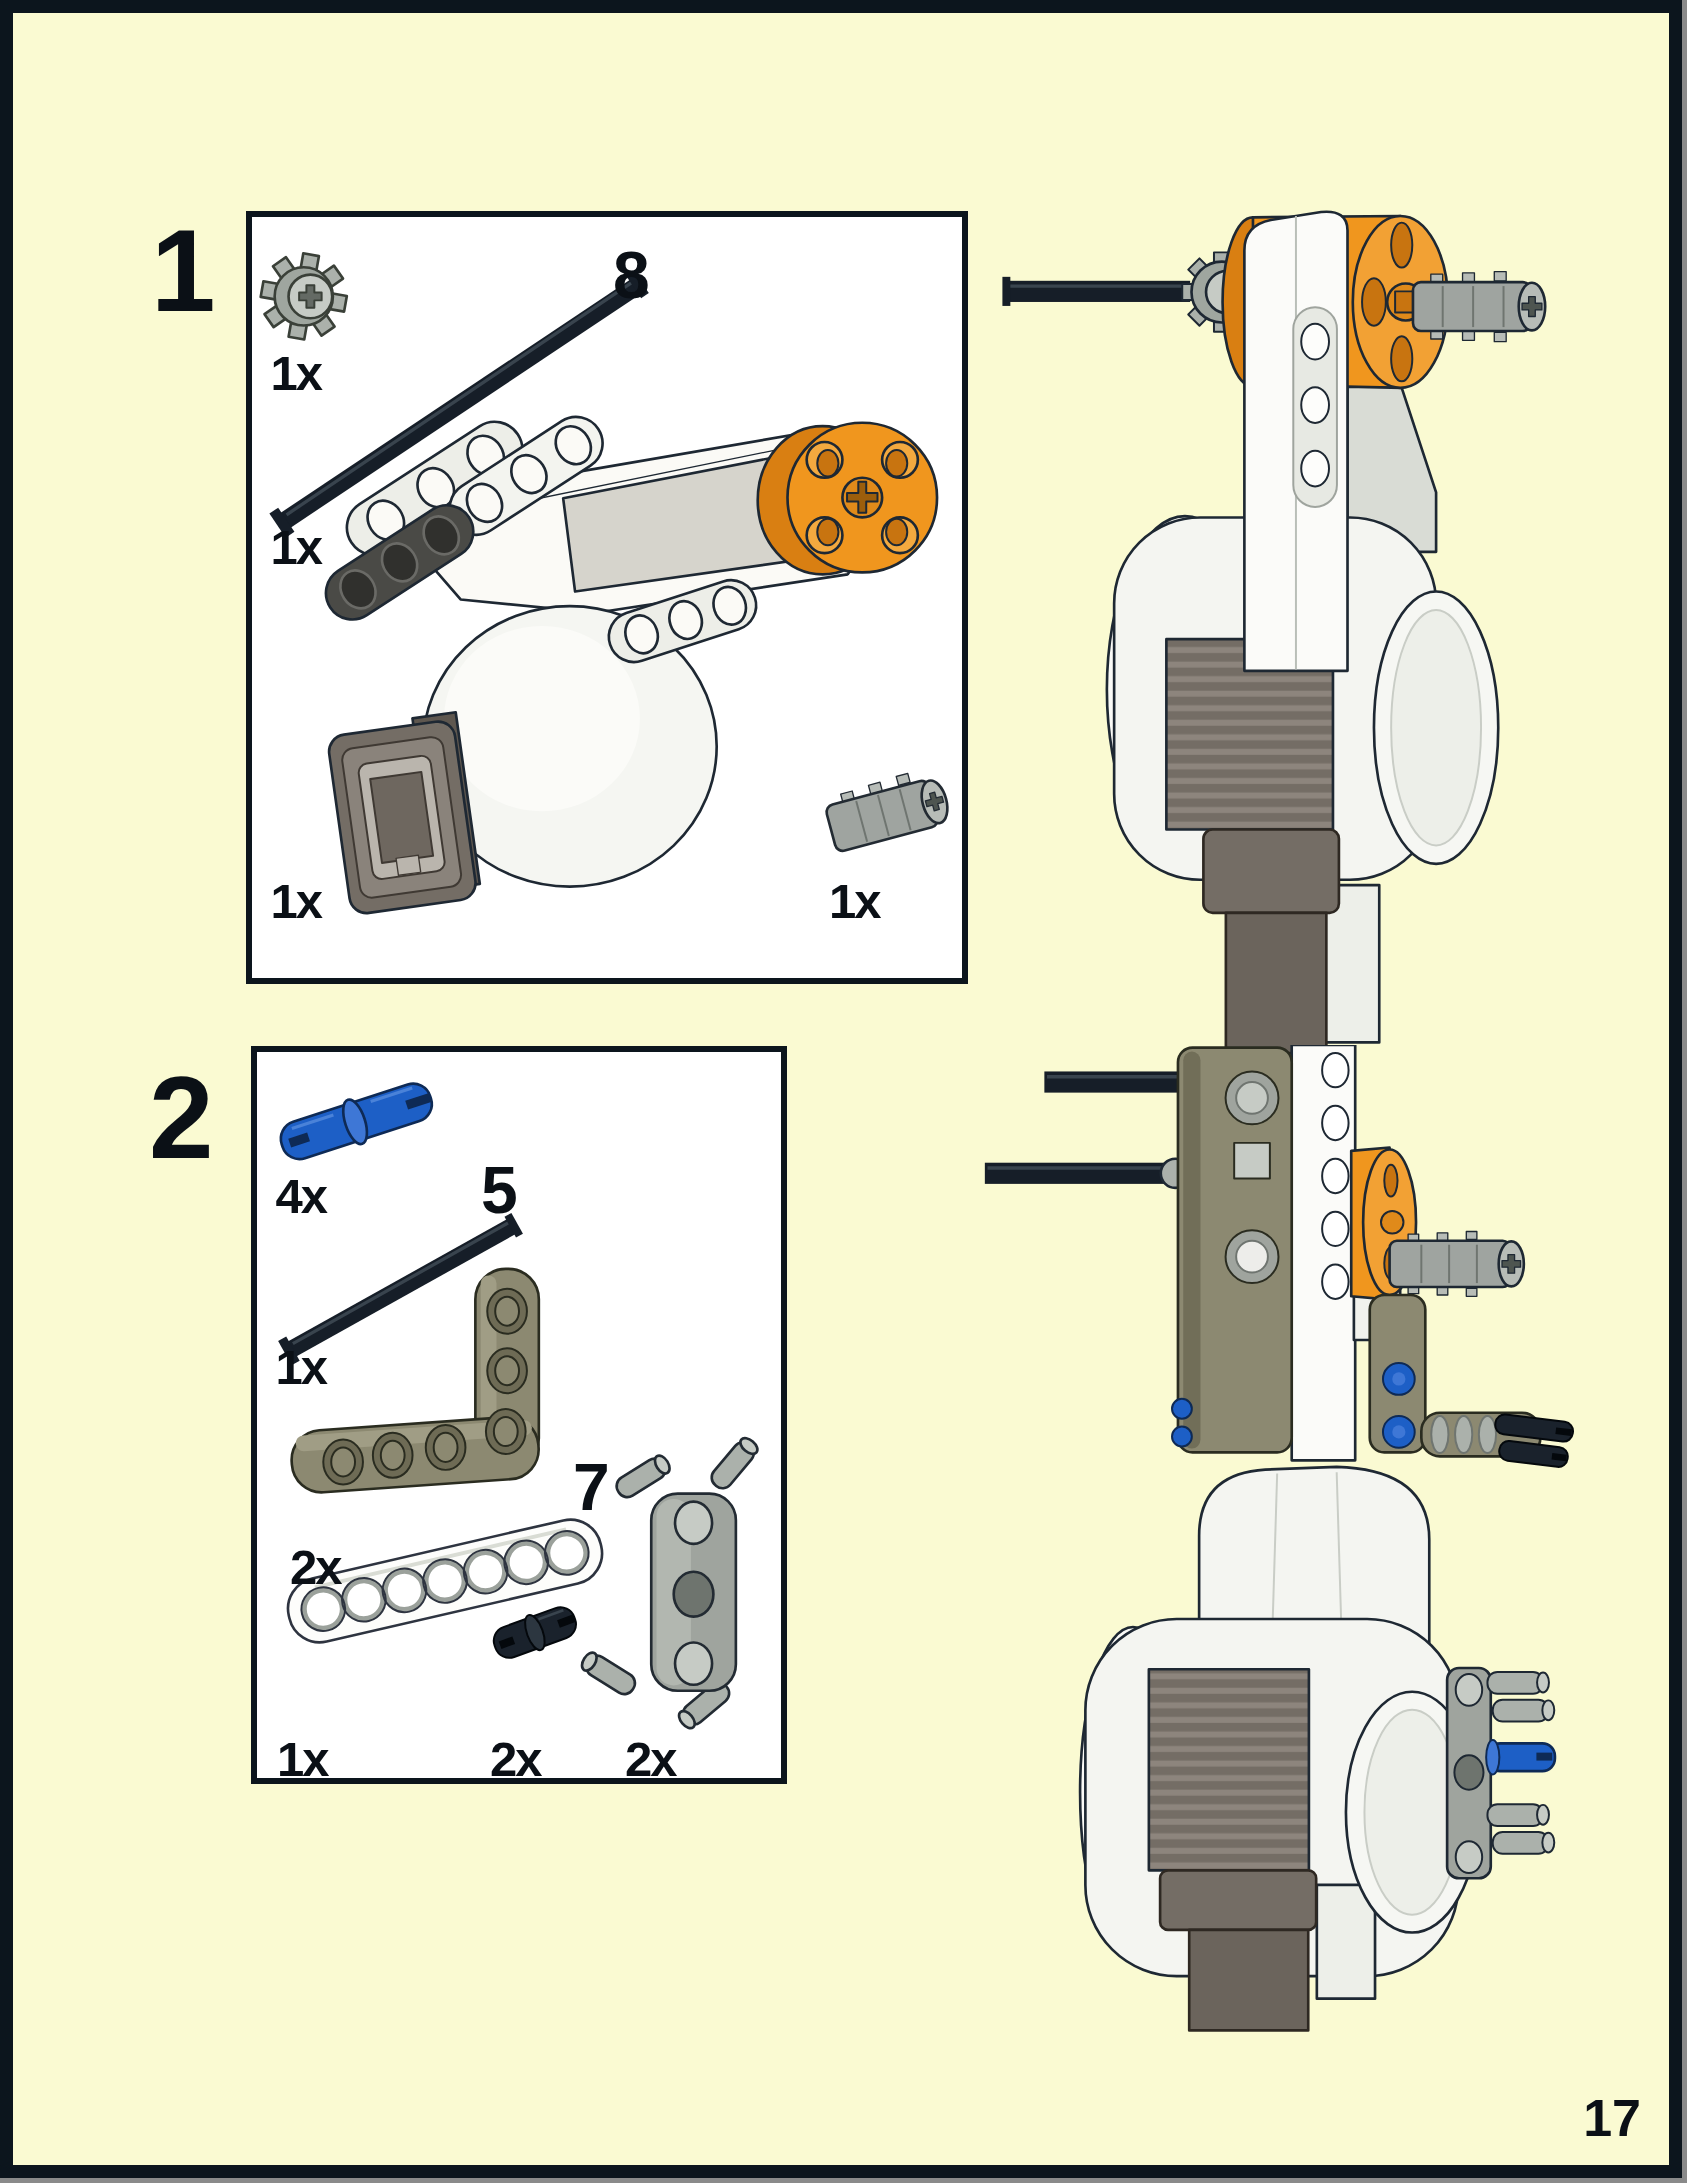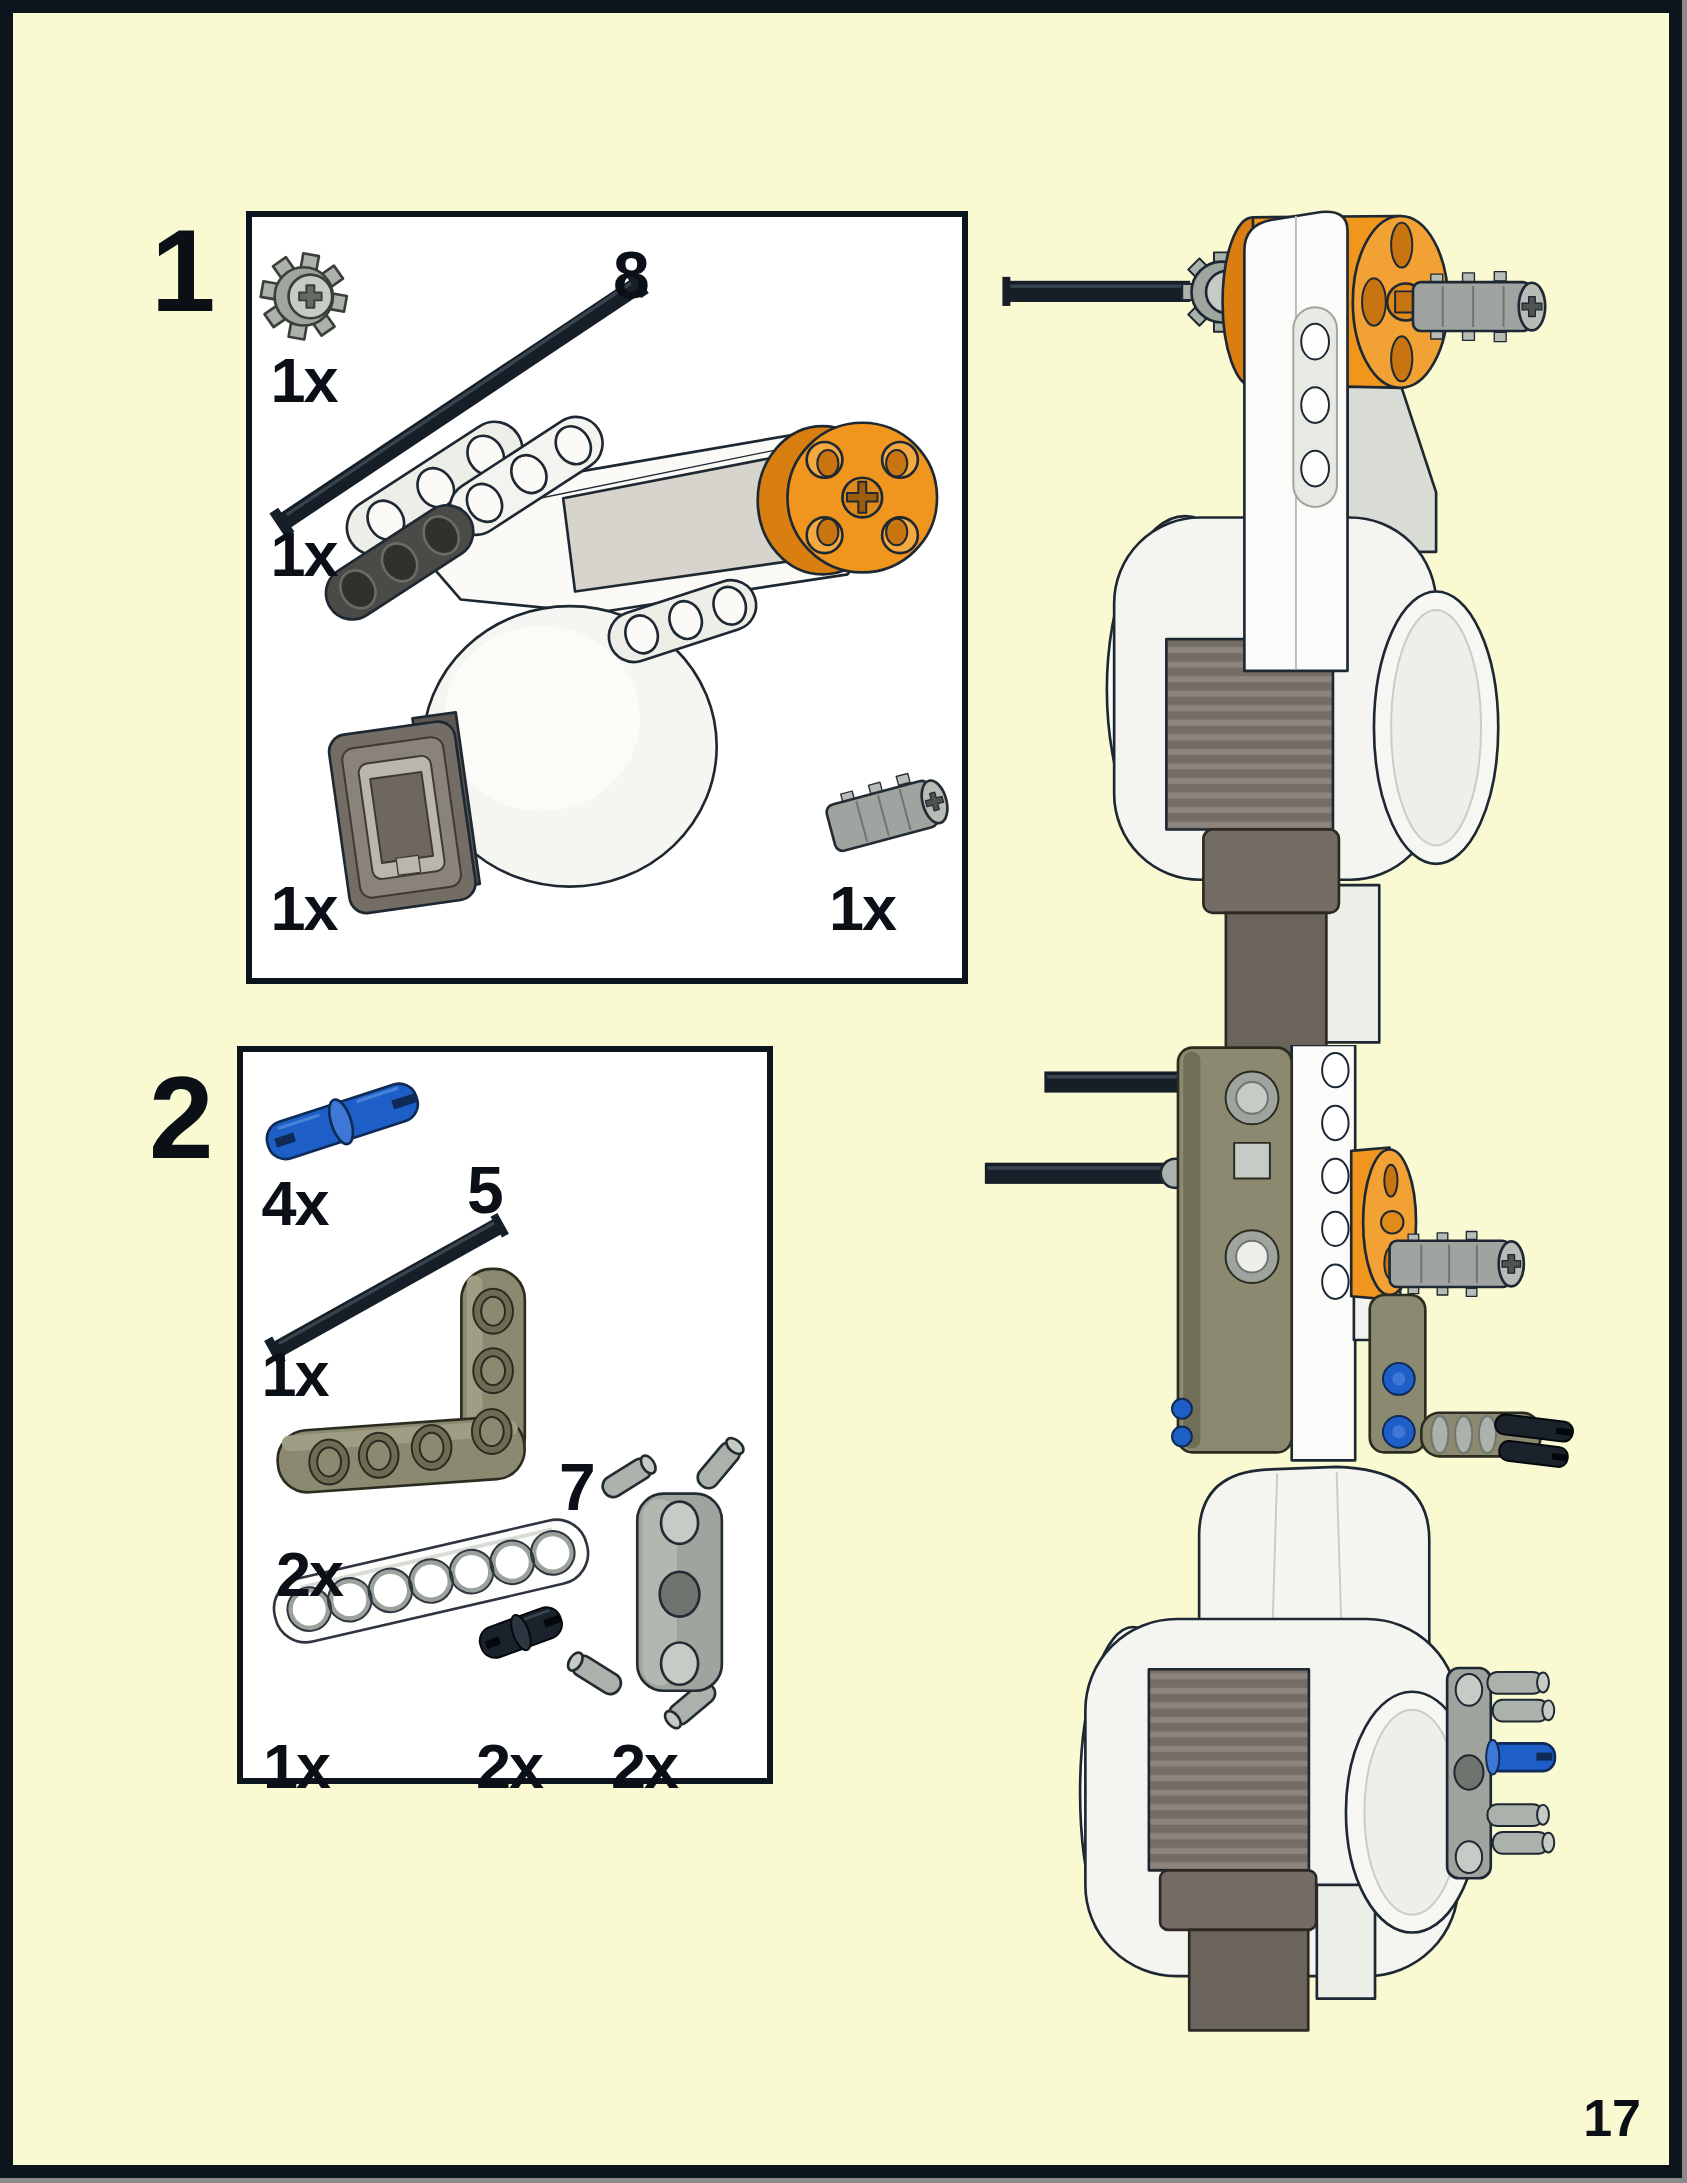--- a/index.html
+++ b/index.html
@@ -21,21 +21,21 @@
     position:absolute; color:var(--ink);
     font-size:116px; font-weight:bold; line-height:1; letter-spacing:-2.6px;
   }
   .parts-box{
     position:absolute; background:var(--panel);
     border:6px solid var(--frame);
   }
   .parts-box svg{position:absolute; left:0; top:0;}
   .count-label{
     position:absolute; color:var(--ink);
-    font-size:63px; font-weight:bold; line-height:1; letter-spacing:-2px;
+    font-size:49px; font-weight:bold; line-height:1; letter-spacing:-2px;
   }
   .size-label{
     position:absolute; color:var(--ink);
     font-size:66px; font-weight:bold; line-height:1;
   }
   .assembly{position:absolute;}
   .page-number{
     position:absolute; right:28px; bottom:21px; color:var(--ink);
     font-size:52px; font-weight:bold; line-height:1;
   }
@@ -165,21 +165,21 @@
 
     <div class="count-label" style="left:18.5px;top:132px;">1x</div>
     <div class="size-label" style="left:361px;top:25px;">8</div>
     <div class="count-label" style="left:18.5px;top:306px;">1x</div>
     <div class="count-label" style="left:18.5px;top:660px;">1x</div>
     <div class="count-label" style="left:577px;top:660px;">1x</div>
   </div>
 
   <div class="step-number" style="left:136px;top:1047px;">2</div>
 
-  <div class="parts-box" style="left:224px;top:1033px;width:536px;height:738px;">
+  <div class="parts-box" style="left:238px;top:1033px;width:536px;height:738px;">
 
     <svg width="524" height="726" viewBox="0 0 792 1098">
 
       <g transform="translate(150,105) rotate(-18)" stroke="#0E2A55" stroke-width="4" stroke-linejoin="round">
         <rect x="-118" y="-29" width="236" height="58" rx="27" fill="#1D5FC6"></rect>
         <ellipse cx="-2" cy="0" rx="15" ry="35" fill="#3E77D6"></ellipse>
         <rect x="80" y="-7" width="38" height="14" fill="#0E2A55" stroke="none"></rect>
         <rect x="-106" y="-7" width="30" height="14" fill="#0E2A55" stroke="none"></rect>
         <line x1="30" y1="-22" x2="96" y2="-22" stroke="#4A82D8" stroke-width="5"></line>
         <line x1="-96" y1="-20" x2="-30" y2="-20" stroke="#4A82D8" stroke-width="5"></line>

